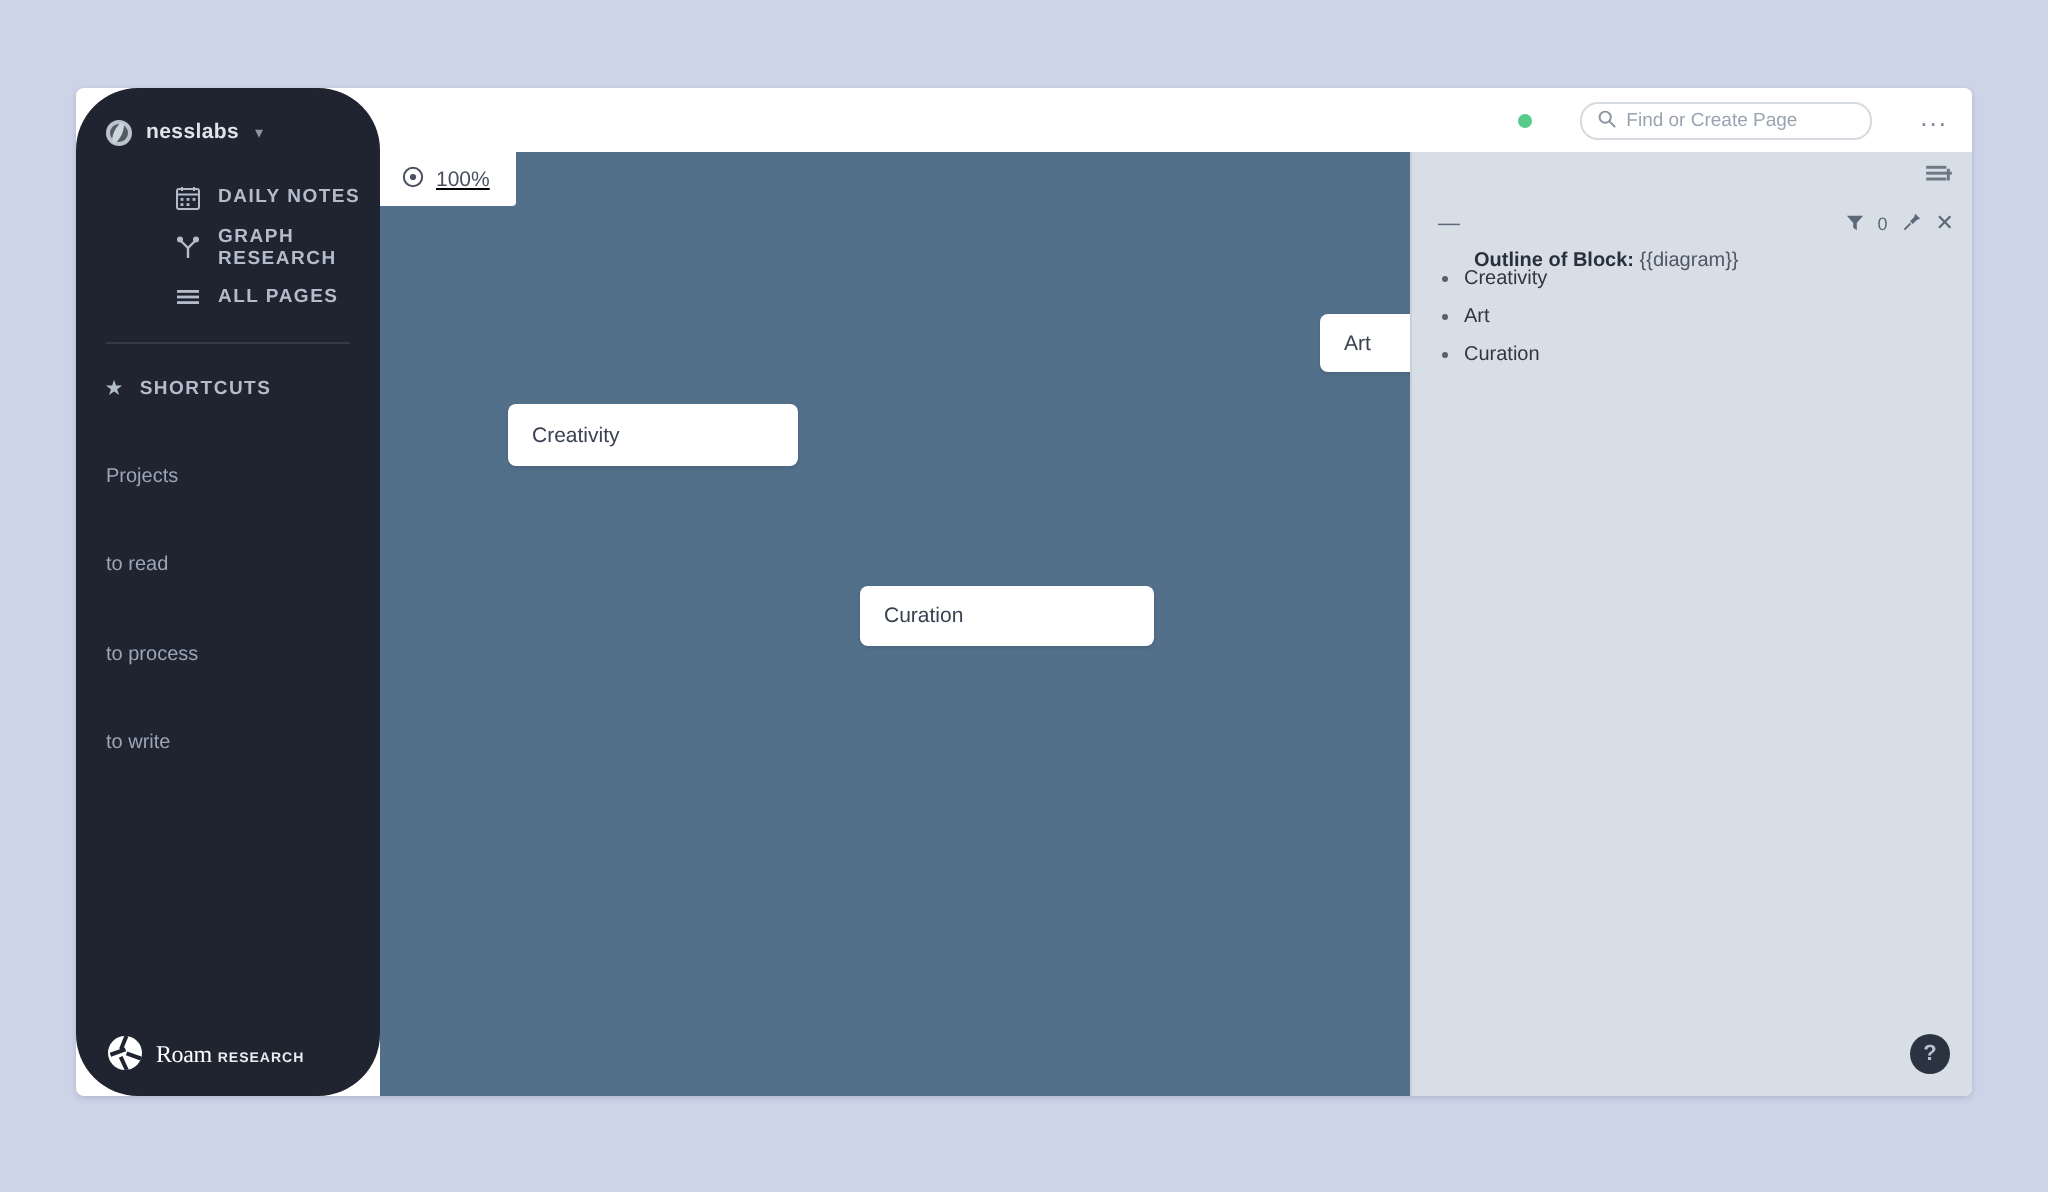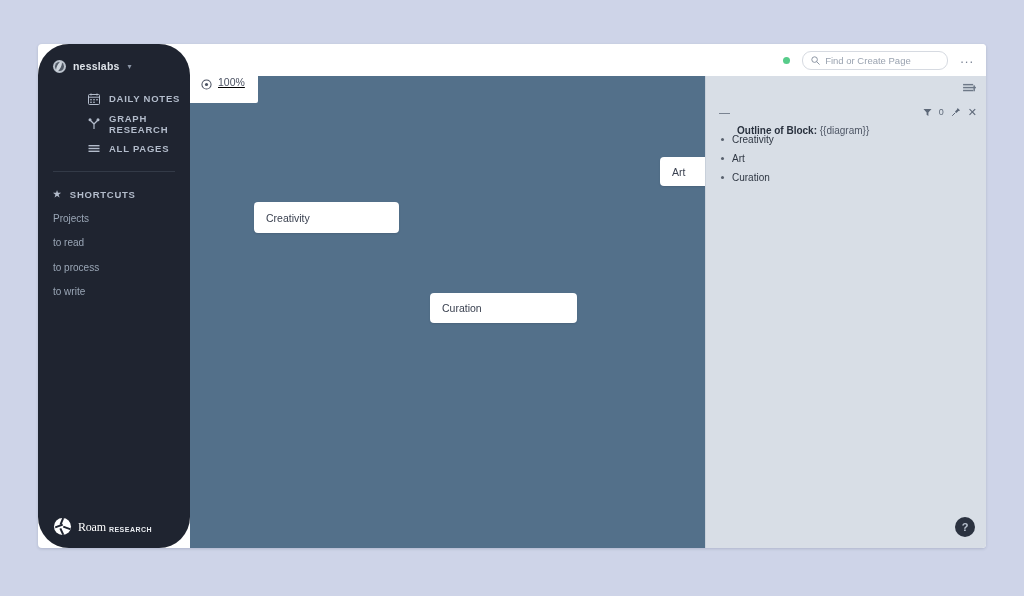--- a/index.html
+++ b/index.html
@@ -124,20 +124,21 @@
   }
   .sb-star { font-size: 9px; color: #b3bccb; line-height: 1; }
 
   .sb-shortcut {
     padding-left: 15px;
     height: 24.5px;
     display: flex;
     align-items: center;
     font-size: 10px;
     color: #9aa6b6;
+    margin-top: 20px;
   }
 
   .roam-logo {
     position: absolute;
     left: 16px;
     bottom: 13px;
     display: flex;
     align-items: center;
     gap: 7px;
   }
@@ -185,21 +186,21 @@
   }
 
   #topbar {
     height: 32px;
     flex: 0 0 32px;
     background: #ffffff;
     display: flex;
     align-items: center;
     justify-content: flex-end;
     padding-right: 12px;
-    gap: 12px;
+    gap: 24px;
   }
   .status-dot {
     width: 7px; height: 7px;
     border-radius: 50%;
     background: #57cc8a;
     flex: 0 0 7px;
   }
   #search-box {
     width: 128px;
     height: 17px;
@@ -243,21 +244,21 @@
     background: #53708a;
     position: relative;
     min-width: 0;
   }
   #zoom-pill {
     position: absolute;
     left: 0; top: 0;
     height: 27px;
     background: #ffffff;
     display: flex;
-    align-items: flex-start;
+    align-items: center;
     gap: 6px;
     padding: 0 13px 0 11px;
     border-bottom-right-radius: 2px;
     text-decoration: underline;
   }
   #zoom-pill .zlabel {
     font-size: 10.5px;
     color: #4a5161;
   }
   .node {

